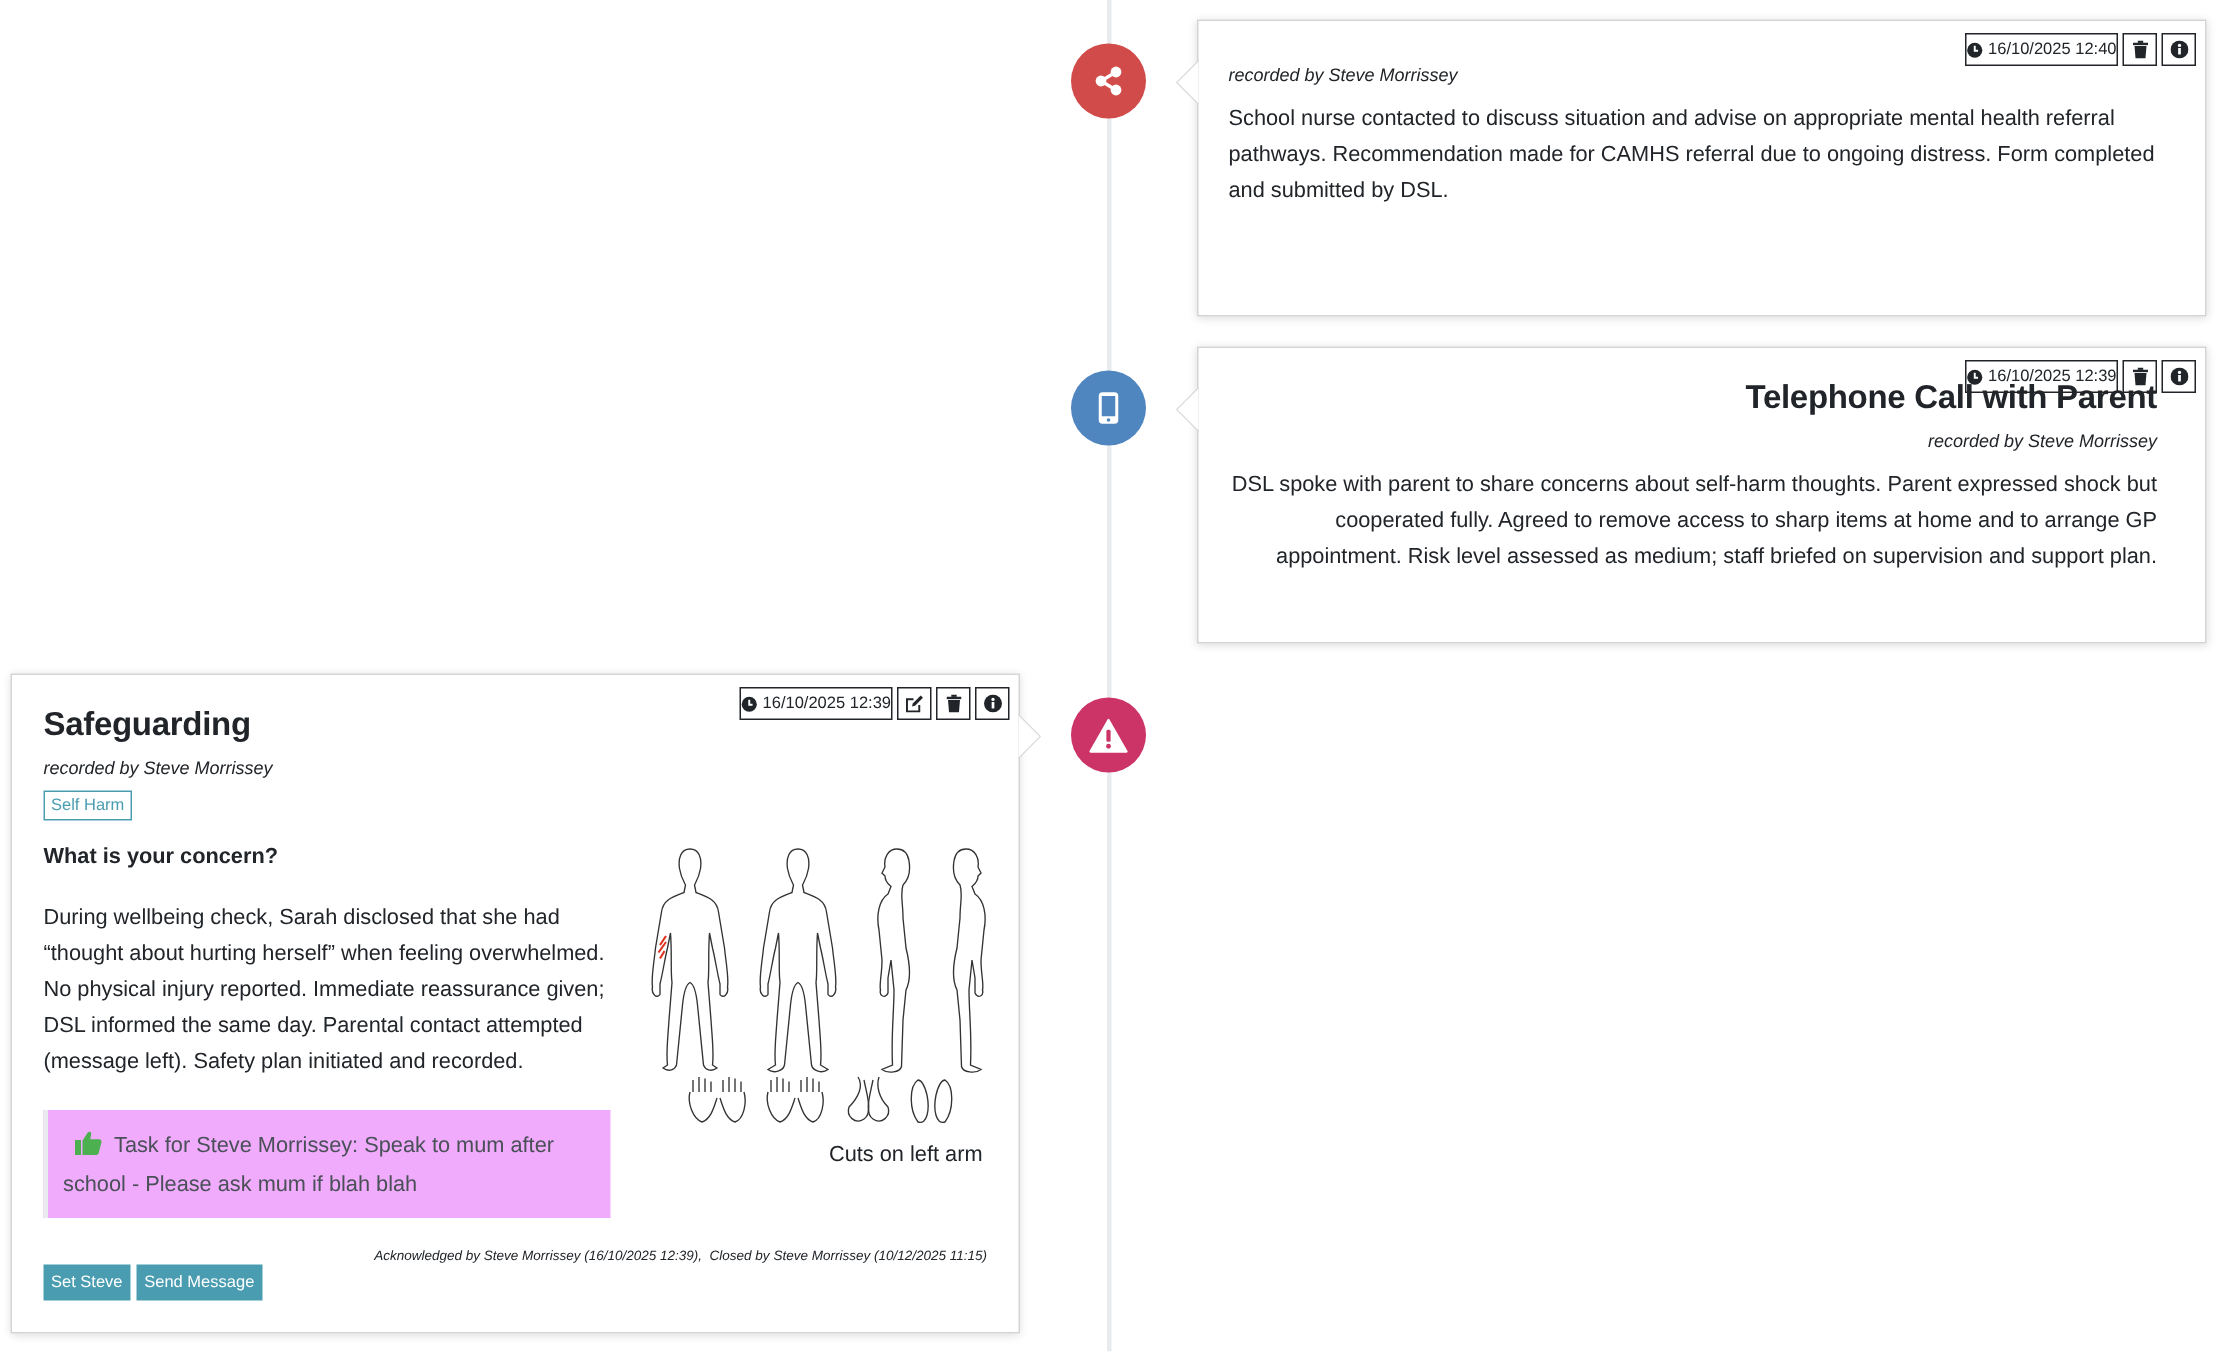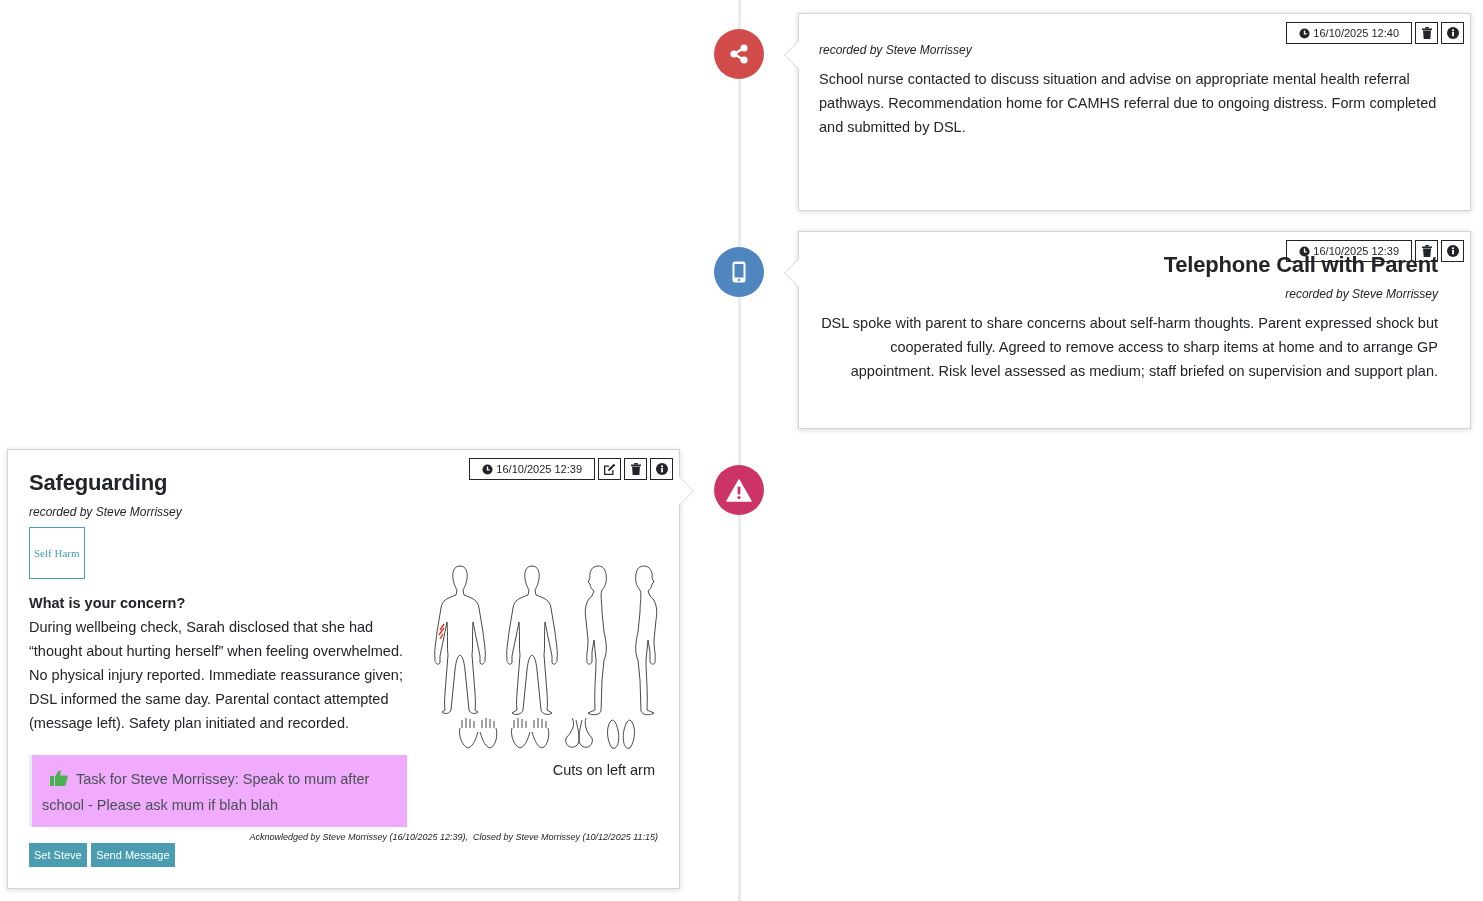--- a/index.html
+++ b/index.html
@@ -44,36 +44,36 @@
     }
 
     .tools {
       position: absolute; top: 8px; right: 6px; display: flex; gap: 3px;
     }
     .tool {
       height: 22px; border: 1px solid #212529; background: #fff;
       display: flex; align-items: center; justify-content: center;
       font-size: 11px; color: #212529; cursor: pointer;
     }
-    .tool.time { padding: 0 12px; gap: 3px; }
+    .tool.time { padding: 0 0; gap: 3px; }
     .tool.icon-btn { width: 23px; }
 
     .panel-title {
       font-size: 22px; font-weight: bold; color: #212529; letter-spacing: -0.2px;
     }
     .recorded {
       font-size: 12px; font-style: italic; color: #212529; margin-top: 9px;
     }
     .body-text {
       font-size: 14.5px; line-height: 24px; color: #212529;
     }
 
     .tag {
       display: inline-block; border: 1px solid #4a9db1; color: #4a9db1;
-      font-size: 11px; padding: 19px 4px; margin-top: 8px; font-family: Liberation Serif, serif;
+      font-size: 11px; padding: 3px 4px; margin-top: 8px;
     }
 
     .concern-heading { font-size: 14.5px; font-weight: bold; margin-top: 14px; line-height: 20px; }
 
     .task-box {
       background: #f0abfc; border-left: 3px solid #e9ebee;
       padding: 12px 10px 10px 10px; font-size: 14.5px; line-height: 24px; color: #495057;
       width: 378px; margin-top: 20px;
     }
     .task-box .thumb { display: inline-block; vertical-align: -2px; margin: 0 8px 0 8px; }
@@ -125,21 +125,21 @@
     <div class="tool icon-btn">
       <svg width="12" height="12" viewBox="0 0 12 12">
           <circle cx="6" cy="6" r="6" fill="#212529"></circle>
           <rect x="5.1" y="5" width="1.8" height="4.3" fill="#fff"></rect>
           <circle cx="6" cy="3.3" r="1.1" fill="#fff"></circle>
         </svg>
     </div>
   </div>
   <div style="position:absolute; left:20px; top:20px; right:20px;">
     <div class="recorded">recorded by Steve Morrissey</div>
-    <div class="body-text" style="margin-top:10px;">School nurse contacted to discuss situation and advise on appropriate mental health referral pathways. Recommendation home for CAMHS referral due to ongoing distress. Form completed and submitted by DSL.</div>
+    <div class="body-text" style="margin-top:10px;">School nurse contacted to discuss situation and advise on appropriate mental health referral pathways. Recommendation made for CAMHS referral due to ongoing distress. Form completed and submitted by DSL.</div>
   </div>
 </div>
 
 <div class="badge" style="left:714px; top:247px; background:#4f86bf;">
   <svg width="14" height="22" viewBox="0 0 14 22">
     <rect x="0.5" y="0.5" width="13" height="21" rx="2.5" fill="#fff"></rect>
     <rect x="2.5" y="3" width="9" height="13.5" fill="#4f86bf"></rect>
     <circle cx="7" cy="19" r="1.2" fill="#4f86bf"></circle>
   </svg>
 </div>
@@ -214,21 +214,21 @@
           <circle cx="6" cy="3.3" r="1.1" fill="#fff"></circle>
         </svg>
     </div>
   </div>
 
   <div style="position:absolute; left:21px; top:20px; width:390px;">
     <div class="panel-title">Safeguarding</div>
     <div class="recorded">recorded by Steve Morrissey</div>
     <div class="tag">Self Harm</div>
     <div class="concern-heading">What is your concern?</div>
-    <div class="body-text" style="margin-top:2px; width:380px;">During wellbeing check, Sarah disclosed that she had “thought about hurting herself” when feeling overwhelmed. No physical injury reported. Immediate reassurance given; DSL informed the same day. Parental contact attempted (message left). Safety plan initiated and recorded.</div>
+    <div class="body-text" style="margin-top:19px; width:380px;">During wellbeing check, Sarah disclosed that she had “thought about hurting herself” when feeling overwhelmed. No physical injury reported. Immediate reassurance given; DSL informed the same day. Parental contact attempted (message left). Safety plan initiated and recorded.</div>
     <div class="task-box">
       <span class="thumb">
         <svg width="18" height="16" viewBox="0 0 18 16">
             <rect x="0" y="6" width="4" height="10" fill="#4caf50"></rect>
             <path d="M5 6.5 L8.5 1 C9.5 0 11 0.5 10.8 2 L10.2 5.5 H16 C17.2 5.5 18 6.5 17.6 7.6 L15.8 14.6 C15.5 15.5 14.8 16 14 16 H5 Z" fill="#4caf50"></path>
           </svg>
       </span><span>Task for Steve Morrissey: Speak to mum after school - Please ask mum if blah blah</span>
     </div>
   </div>
 

